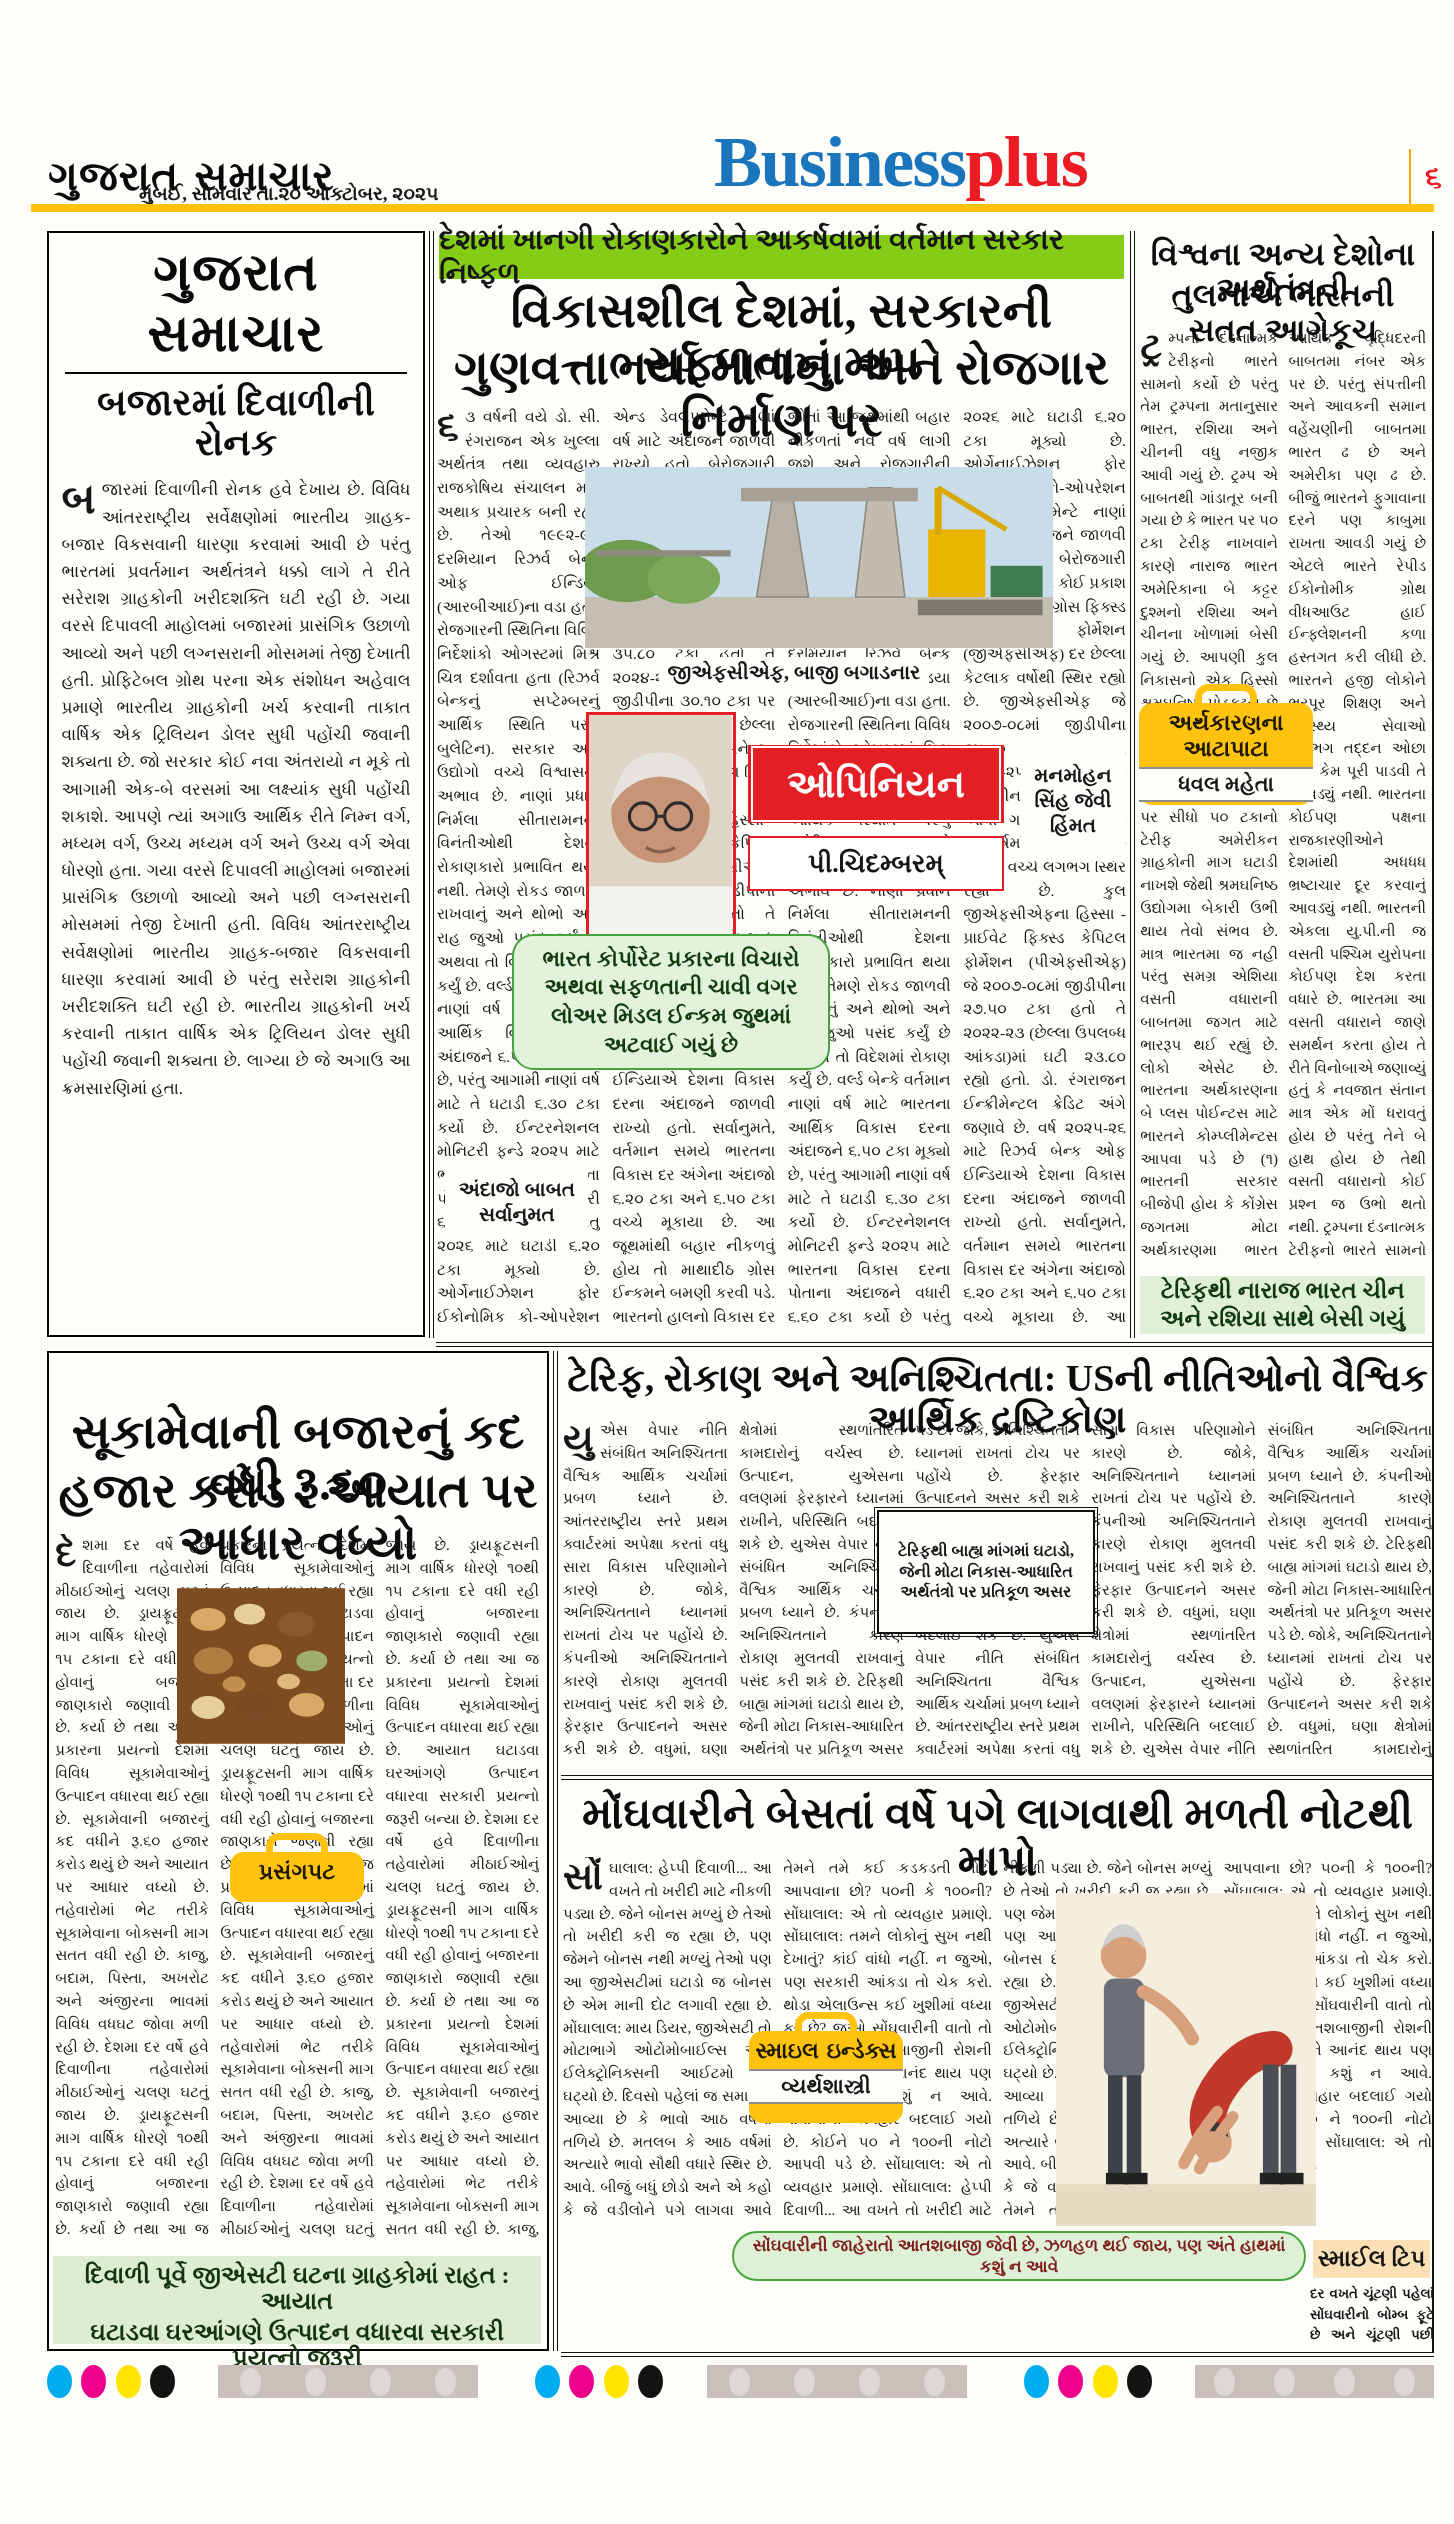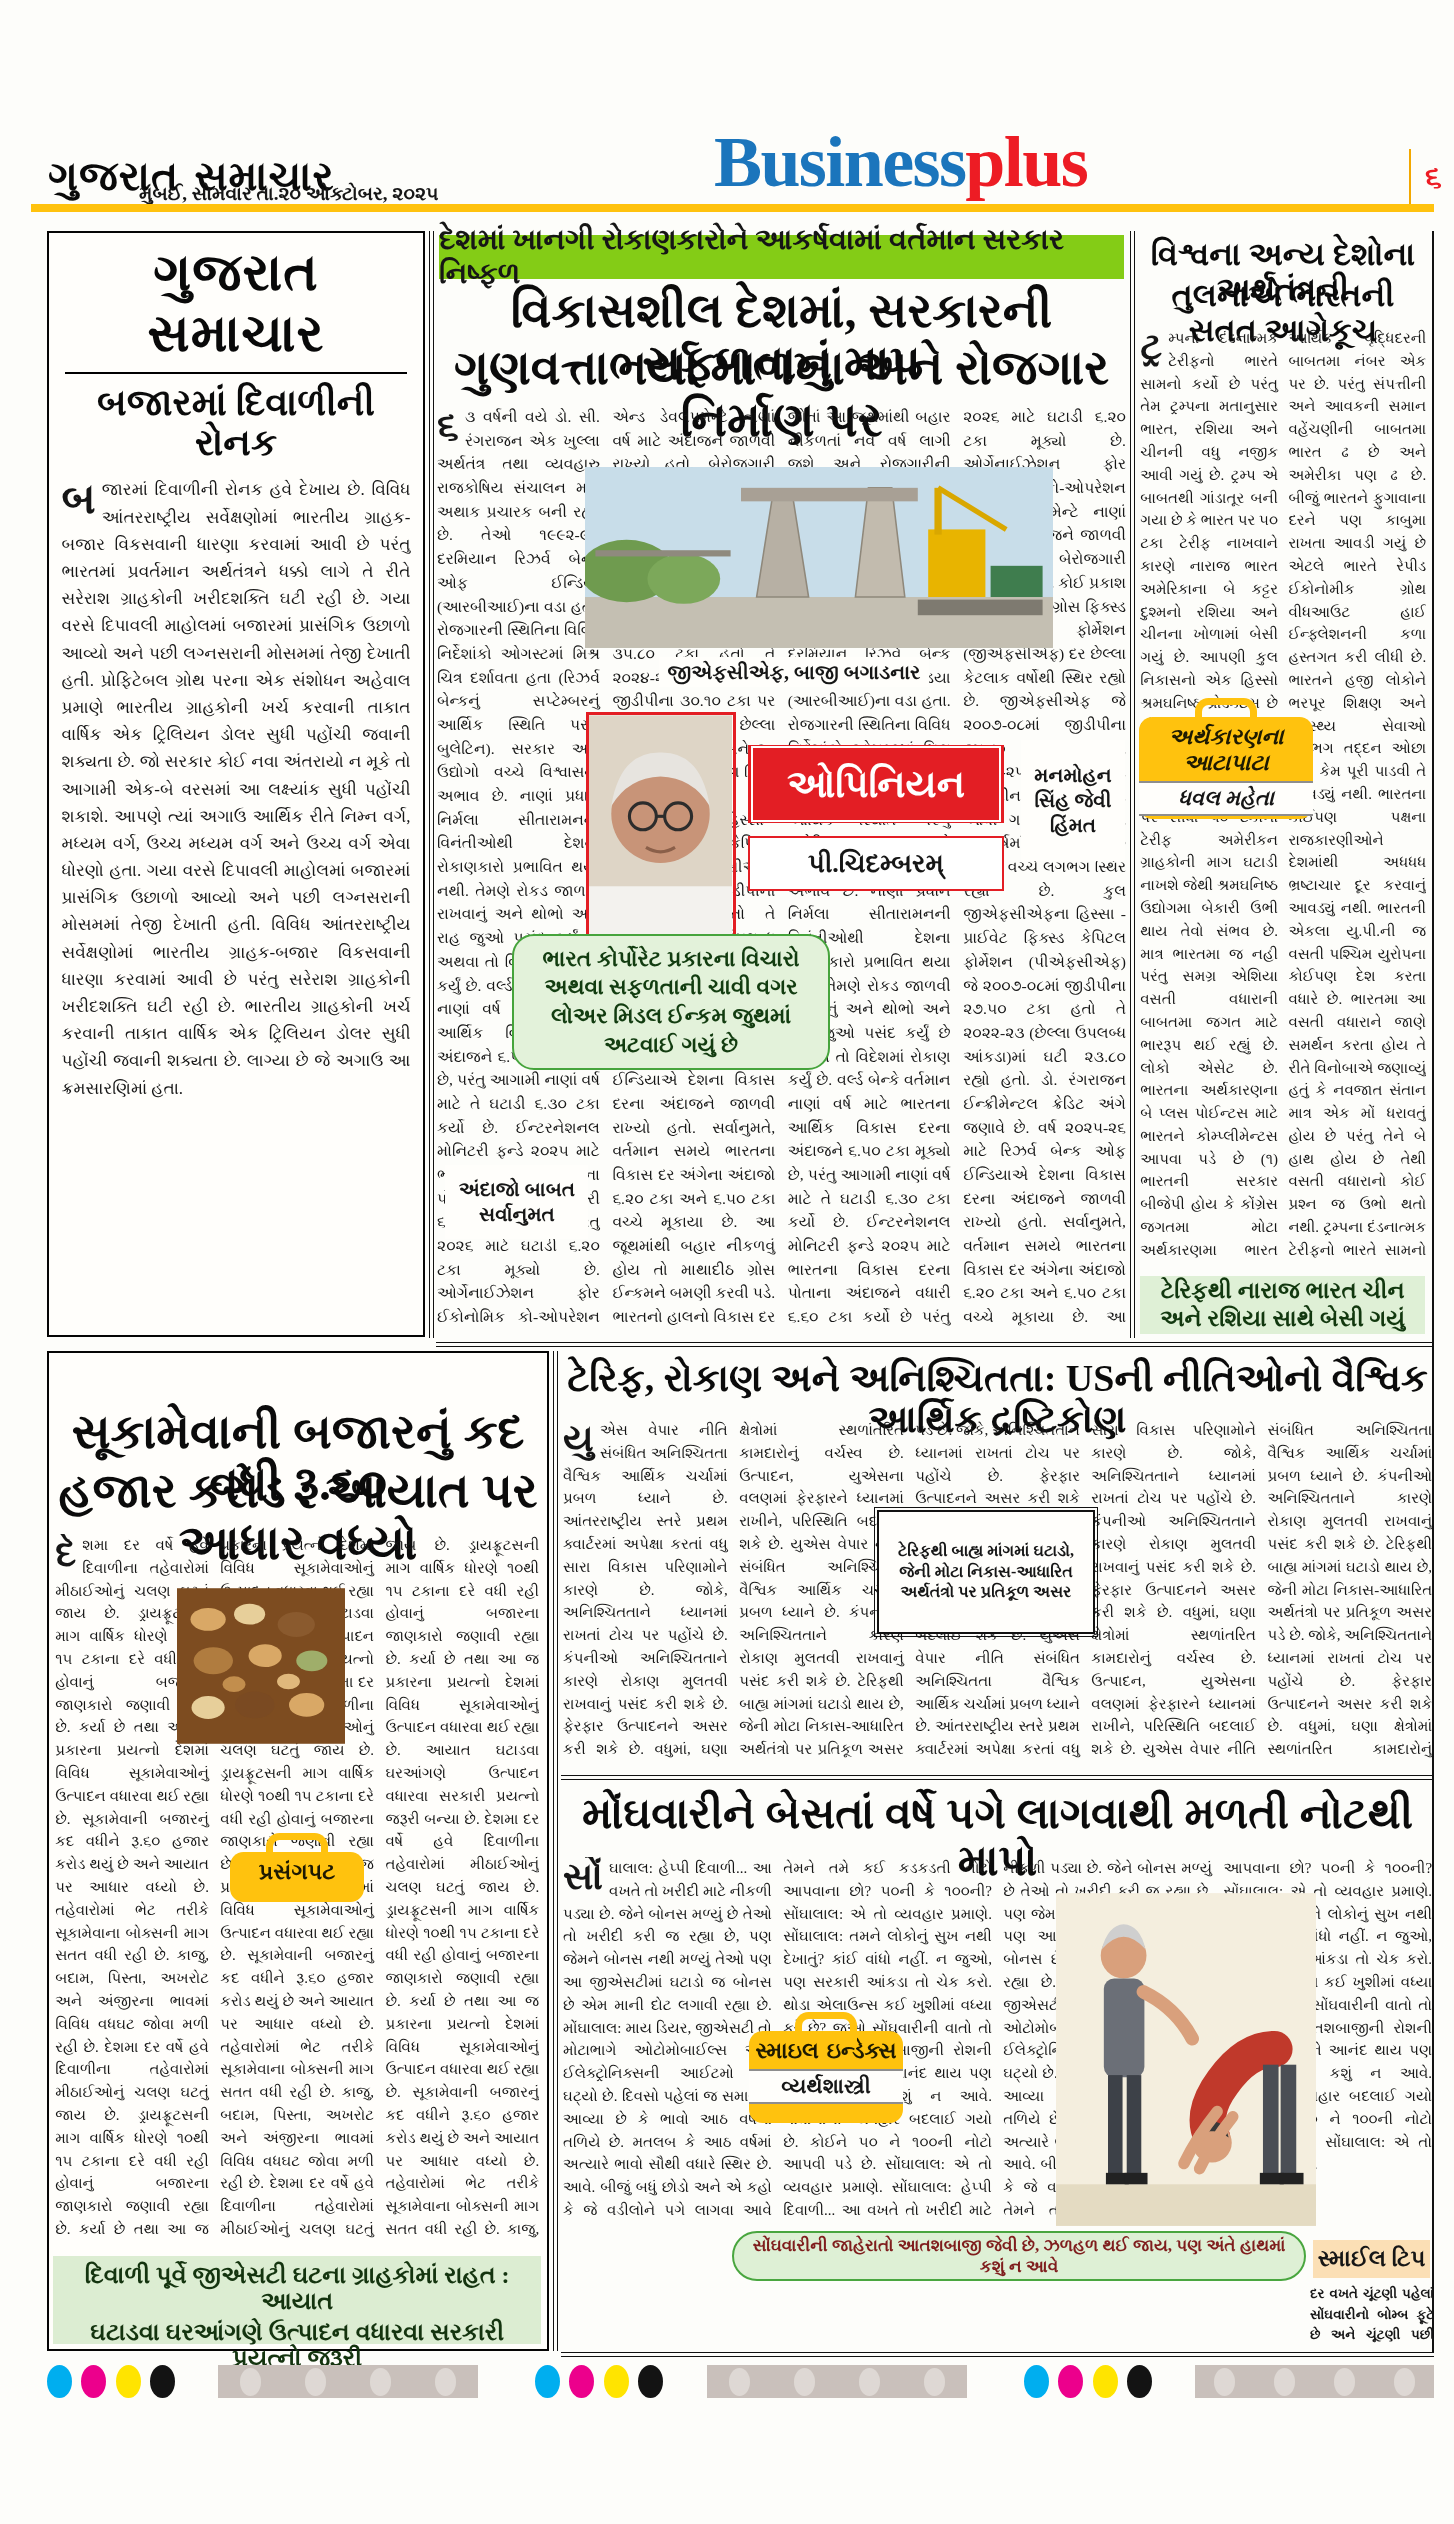--- a/index.html
+++ b/index.html
@@ -137,21 +137,21 @@
     <div class="abs pullquote pull-green" style="left:76px;top:703px;width:318px;height:136px;font-size:22px;padding:8.3px 13.5px;line-height:1.3;">ભારત કોર્પોરેટ પ્રકારના વિચારો અથવા સફળતાની ચાવી વગર લોઅર મિડલ ઈન્કમ જુથમાં અટવાઈ ગયું છે</div>
     <div class="abs subhead" style="left:9.4px;top:934px;width:143px;height:74px;">અંદાજો બાબત સર્વાનુમત</div>
   </div>
 
   <div class="abs vrule" style="left:1130px;top:231px;height:1107px;"></div>
 
   <div class="abs" style="left:1136px;top:231px;width:294px;height:1107px;">
     <div class="abs headline" style="top:6.2px;font-size:32px;">વિશ્વના અન્ય દેશોના અર્થતંત્રની</div>
     <div class="abs headline" style="top:47px;font-size:32px;">તુલનાએ ભારતની સતત આગેકૂચ</div>
     <div class="abs body-text drop" style="left:4.2px;top:96px;width:286px;height:935px;column-count:2;column-gap:10.4px;font-size:15px;">ટ્રમ્પના દંડનાત્મક ટેરીફનો ભારતે સામનો કર્યો છે પરંતુ તેમ ટ્રમ્પના મતાનુસાર ભારત, રશિયા અને ચીનની વધુ નજીક આવી ગયું છે. ટ્રમ્પ એ બાબતથી ગાંડાતૂર બની ગયા છે કે ભારત પર ૫૦ ટકા ટેરીફ નાખવાને કારણે નારાજ ભારત અમેરિકાના બે કટ્ટર દુશ્મનો રશિયા અને ચીનના ખોળામાં બેસી ગયું છે. આપણી કુલ નિકાસનો એક હિસ્સો શ્રમઘનિષ્ઠ પ્રોડક્ટસ છે જેમાં ટેક્ષ્ટાઈલ કાપડ, જ્વેલરી, ફર્નીચર, સમુદ્રી પ્રોડક્ટનો સમાવેશ થાય છે. આ પર સીધો ૫૦ ટકાનો ટેરીફ અમેરીકન ગ્રાહકોની માગ ઘટાડી નાખશે જેથી શ્રમઘનિષ્ઠ ઉદ્યોગમા બેકારી ઉભી થાય તેવો સંભવ છે. માત્ર ભારતમા જ નહી પરંતુ સમગ્ર એશિયા વસતી વધારાની બાબતમા જગત માટે ભારરૂપ થઈ રહ્યું છે. લોકો એસેટ છે. ભારતના અર્થકારણના બે પ્લસ પોઈન્ટસ માટે ભારતને કોમ્પ્લીમેન્ટસ આપવા પડે છે (૧) ભારતની સરકાર બીજેપી હોય કે કોંગ્રેસ જગતમા મોટા અર્થકારણમા ભારત આર્થિક વૃદ્ધિદરની બાબતમા નંબર એક પર છે. પરંતુ સંપત્તીની અને આવકની સમાન વહેંચણીની બાબતમા ભારત ઢ છે અને અમેરીકા પણ ઢ છે. બીજું ભારતને ફુગાવાના દરને પણ કાબુમા રાખતા આવડી ગયું છે એટલે ભારતે રેપીડ ઈકોનોમીક ગ્રોથ વીધઆઉટ હાઈ ઈન્ફ્લેશનની કળા હસ્તગત કરી લીધી છે. ભારતને હજી લોકોને ભરપૂર શિક્ષણ અને સ્વાસ્થ્ય સેવાઓ લગભગ તદ્દન ઓછા ભાવે કેમ પૂરી પાડવી તે આવડ્યું નથી. ભારતના કોઈપણ પક્ષના રાજકારણીઓને દેશમાંથી અધધધ ભ્રષ્ટાચાર દૂર કરવાનું આવડ્યું નથી. ભારતની એકલા યુ.પી.ની જ વસતી પશ્ચિમ યુરોપના કોઈપણ દેશ કરતા વધારે છે. ભારતમા આ વસતી વધારાને જાણે સમર્થન કરતા હોય તે રીતે વિનોબાએ જણાવ્યું હતું કે નવજાત સંતાન માત્ર એક મોં ધરાવતું હોય છે પરંતુ તેને બે હાથ હોય છે તેથી વસતી વધારાનો કોઈ પ્રશ્ન જ ઉભો થતો નથી. ટ્રમ્પના દંડનાત્મક ટેરીફનો ભારતે સામનો કર્યો છે પરંતુ તેમ ટ્રમ્પના મતાનુસાર ભારત, રશિયા અને ચીનની વધુ નજીક આવી ગયું છે. ટ્રમ્પ એ બાબતથી ગાંડાતૂર બની ગયા છે કે ભારત પર ૫૦ ટકા ટેરીફ નાખવાને કારણે નારાજ ભારત અમેરિકાના બે કટ્ટર દુશ્મનો રશિયા અને ચીનના ખોળામાં બેસી ગયું છે. આપણી કુલ નિકાસનો એક હિસ્સો શ્રમઘનિષ્ઠ પ્રોડક્ટસ છે જેમાં ટેક્ષ્ટાઈલ કાપડ, જ્વેલરી, ફર્નીચર, સમુદ્રી પ્રોડક્ટનો સમાવેશ થાય છે. આ પર સીધો ૫૦ ટકાનો ટેરીફ અમેરીકન ગ્રાહકોની માગ ઘટાડી નાખશે જેથી શ્રમઘનિષ્ઠ ઉદ્યોગમા બેકારી ઉભી થાય તેવો સંભવ છે. માત્ર ભારતમા જ નહી પરંતુ સમગ્ર એશિયા વસતી વધારાની બાબતમા જગત માટે ભારરૂપ થઈ રહ્યું છે. લોકો એસેટ છે. ભારતના અર્થકારણના બે પ્લસ પોઈન્ટસ માટે ભારતને કોમ્પ્લીમેન્ટસ આપવા પડે છે (૧) ભારતની સરકાર બીજેપી હોય કે કોંગ્રેસ જગતમા મોટા અર્થકારણમા ભારત આર્થિક વૃદ્ધિદરની બાબતમા નંબર એક પર છે. પરંતુ સંપત્તીની અને આવકની સમાન વહેંચણીની બાબતમા ભારત ઢ છે અને અમેરીકા પણ ઢ છે. બીજું ભારતને ફુગાવાના દરને પણ કાબુમા રાખતા આવડી ગયું છે એટલે ભારતે રેપીડ ઈકોનોમીક ગ્રોથ વીધઆઉટ હાઈ ઈન્ફ્લેશનની કળા હસ્તગત કરી લીધી છે. ભારતને હજી લોકોને ભરપૂર શિક્ષણ અને સ્વાસ્થ્ય સેવાઓ લગભગ તદ્દન ઓછા ભાવે કેમ પૂરી પાડવી તે આવડ્યું નથી. ભારતના કોઈપણ પક્ષના રાજકારણીઓને દેશમાંથી અધધધ ભ્રષ્ટાચાર દૂર કરવાનું આવડ્યું નથી. ભારતની એકલા યુ.પી.ની જ વસતી પશ્ચિમ યુરોપના કોઈપણ દેશ કરતા વધારે છે. ભારતમા આ વસતી વધારાને જાણે સમર્થન કરતા હોય તે રીતે વિનોબાએ જણાવ્યું હતું કે નવજાત સંતાન માત્ર એક મોં ધરાવતું હોય છે પરંતુ તેને બે હાથ હોય છે તેથી વસતી વધારાનો કોઈ પ્રશ્ન જ ઉભો થતો નથી.</div>
-    <div class="abs tag" style="left:3.1px;top:486px;width:174px;height:102px;font-style:italic;">
+    <div class="abs tag" style="left:3.1px;top:472px;width:174px;height:102px;">
       <div class="tag-handle"></div>
       <div class="tag-title">અર્થકારણના આટાપાટા</div>
       <div class="tag-author">ધવલ મહેતા</div>
     </div>
     <div class="abs pullquote pull-green-flat" style="left:4.2px;top:1045px;width:285px;height:58px;font-size:23px;line-height:1.2;">ટેરિફથી નારાજ ભારત ચીન અને રશિયા સાથે બેસી ગયું</div>
   </div>
 
   <div class="abs vrule" style="left:1432px;top:231px;height:2121px;border-left:none;border-right:none;width:1.6px;background:#111;"></div>
 
   <div class="abs hrule" style="left:436px;top:1342px;width:998px;"></div>

